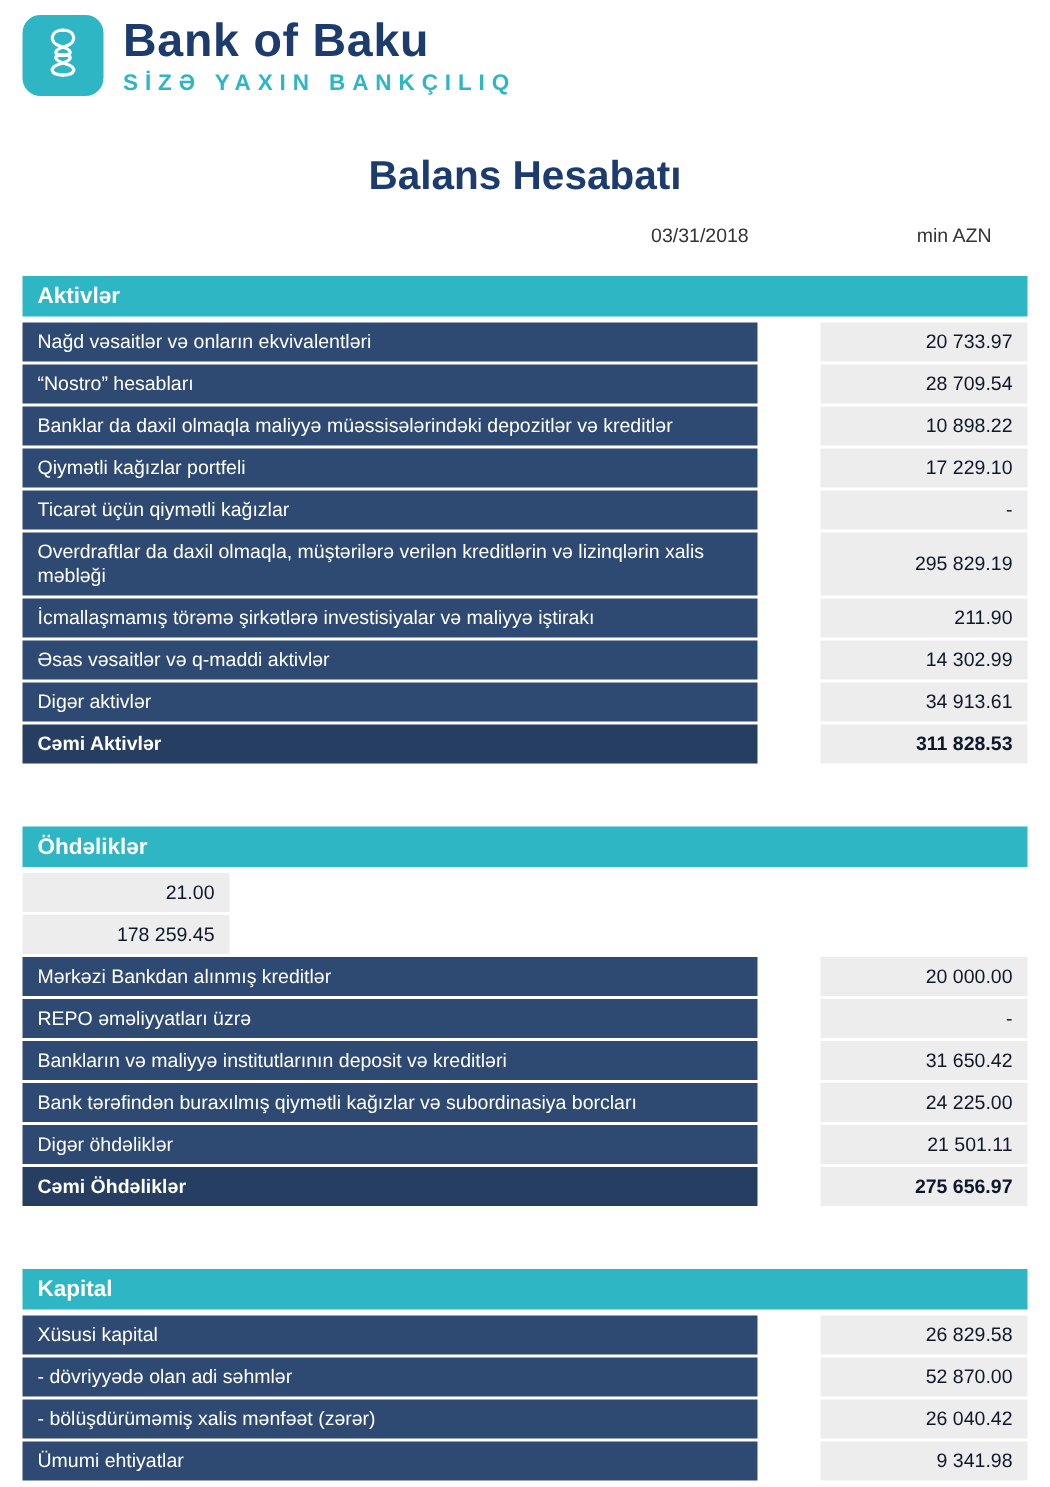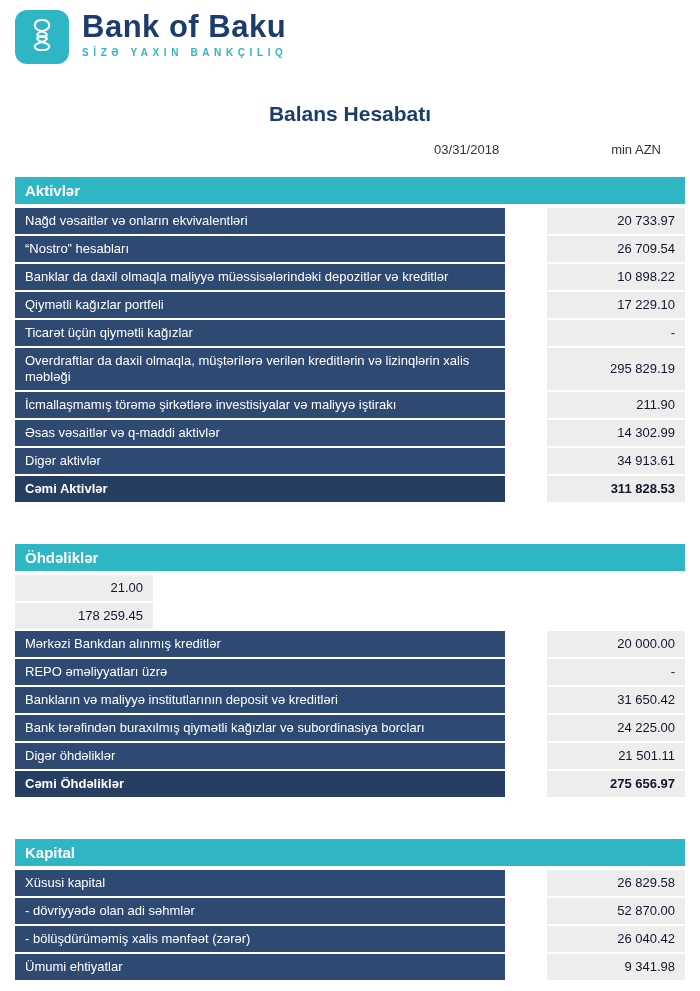--- a/index.html
+++ b/index.html
@@ -32,33 +32,33 @@
   }
   .brand { display: flex; flex-direction: column; }
   .brand-name {
     font-size: 31px;
     font-weight: bold;
     color: var(--navy-title, #1d3c6e);
     letter-spacing: 0.5px;
     line-height: 1.1;
   }
   .tagline {
-    font-size: 10px;
+    font-size: 15px;
     font-weight: bold;
     color: var(--teal, #2eb6c5);
     letter-spacing: 4.6px;
     margin-top: 3px;
     white-space: nowrap;
   }
 
   
   .report-title {
     margin: 30px 0 0 0;
     text-align: center;
-    font-size: 21px;
+    font-size: 27px;
     font-weight: bold;
     color: var(--navy-title, #1d3c6e);
   }
   .meta-row {
     display: flex;
     justify-content: flex-end;
     align-items: center;
     font-size: 13px;
     color: #333;
     margin: 16px 0 20px 0;
@@ -137,21 +137,21 @@
 
   <div id="sections">
       <section class="section">
         <div class="section-header">Aktivlər</div>
         <div class="row">
           <div class="cell label">Nağd vəsaitlər və onların ekvivalentləri</div>
           <div class="cell value">20 733.97</div>
         </div>
         <div class="row">
           <div class="cell label">“Nostro” hesabları</div>
-          <div class="cell value">26 709.54</div>
+          <div class="cell value">28 709.54</div>
         </div>
         <div class="row">
           <div class="cell label">Banklar da daxil olmaqla maliyyə müəssisələrindəki depozitlər və kreditlər</div>
           <div class="cell value">10 898.22</div>
         </div>
         <div class="row">
           <div class="cell label">Qiymətli kağızlar portfeli</div>
           <div class="cell value">17 229.10</div>
         </div>
         <div class="row">

